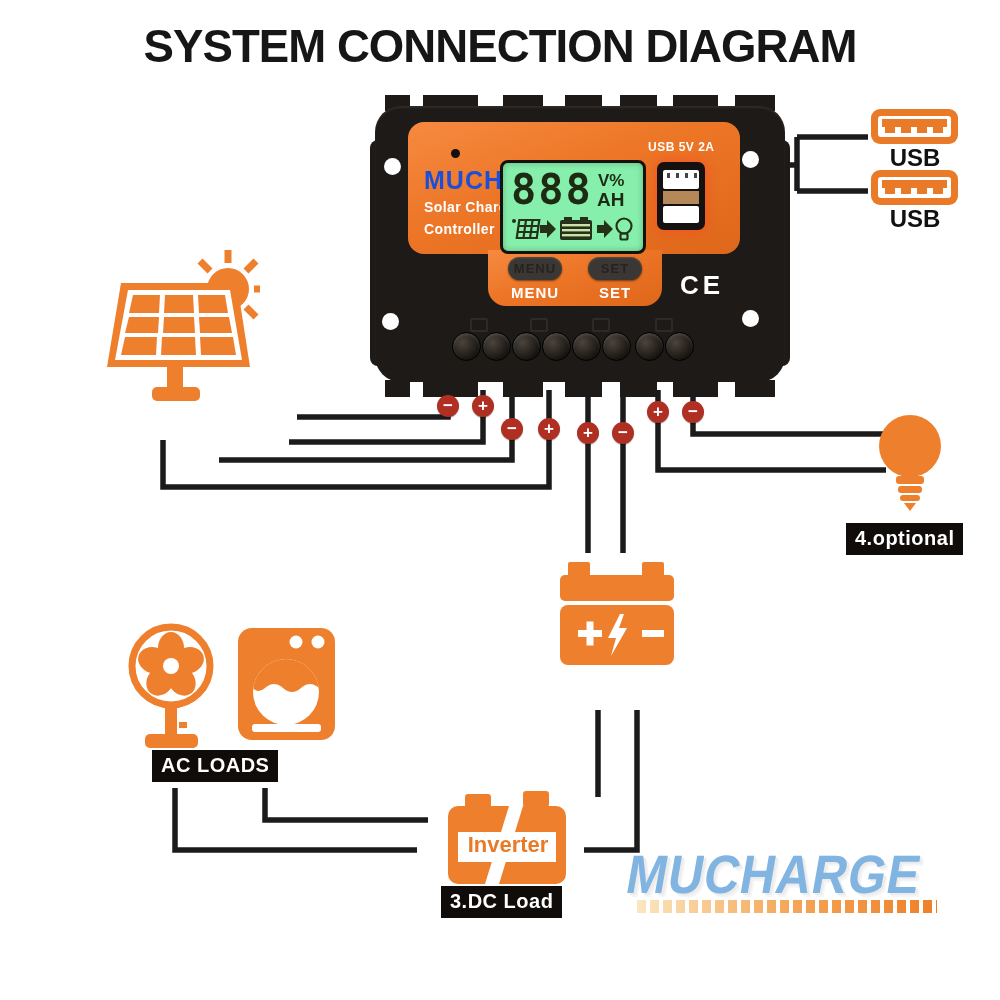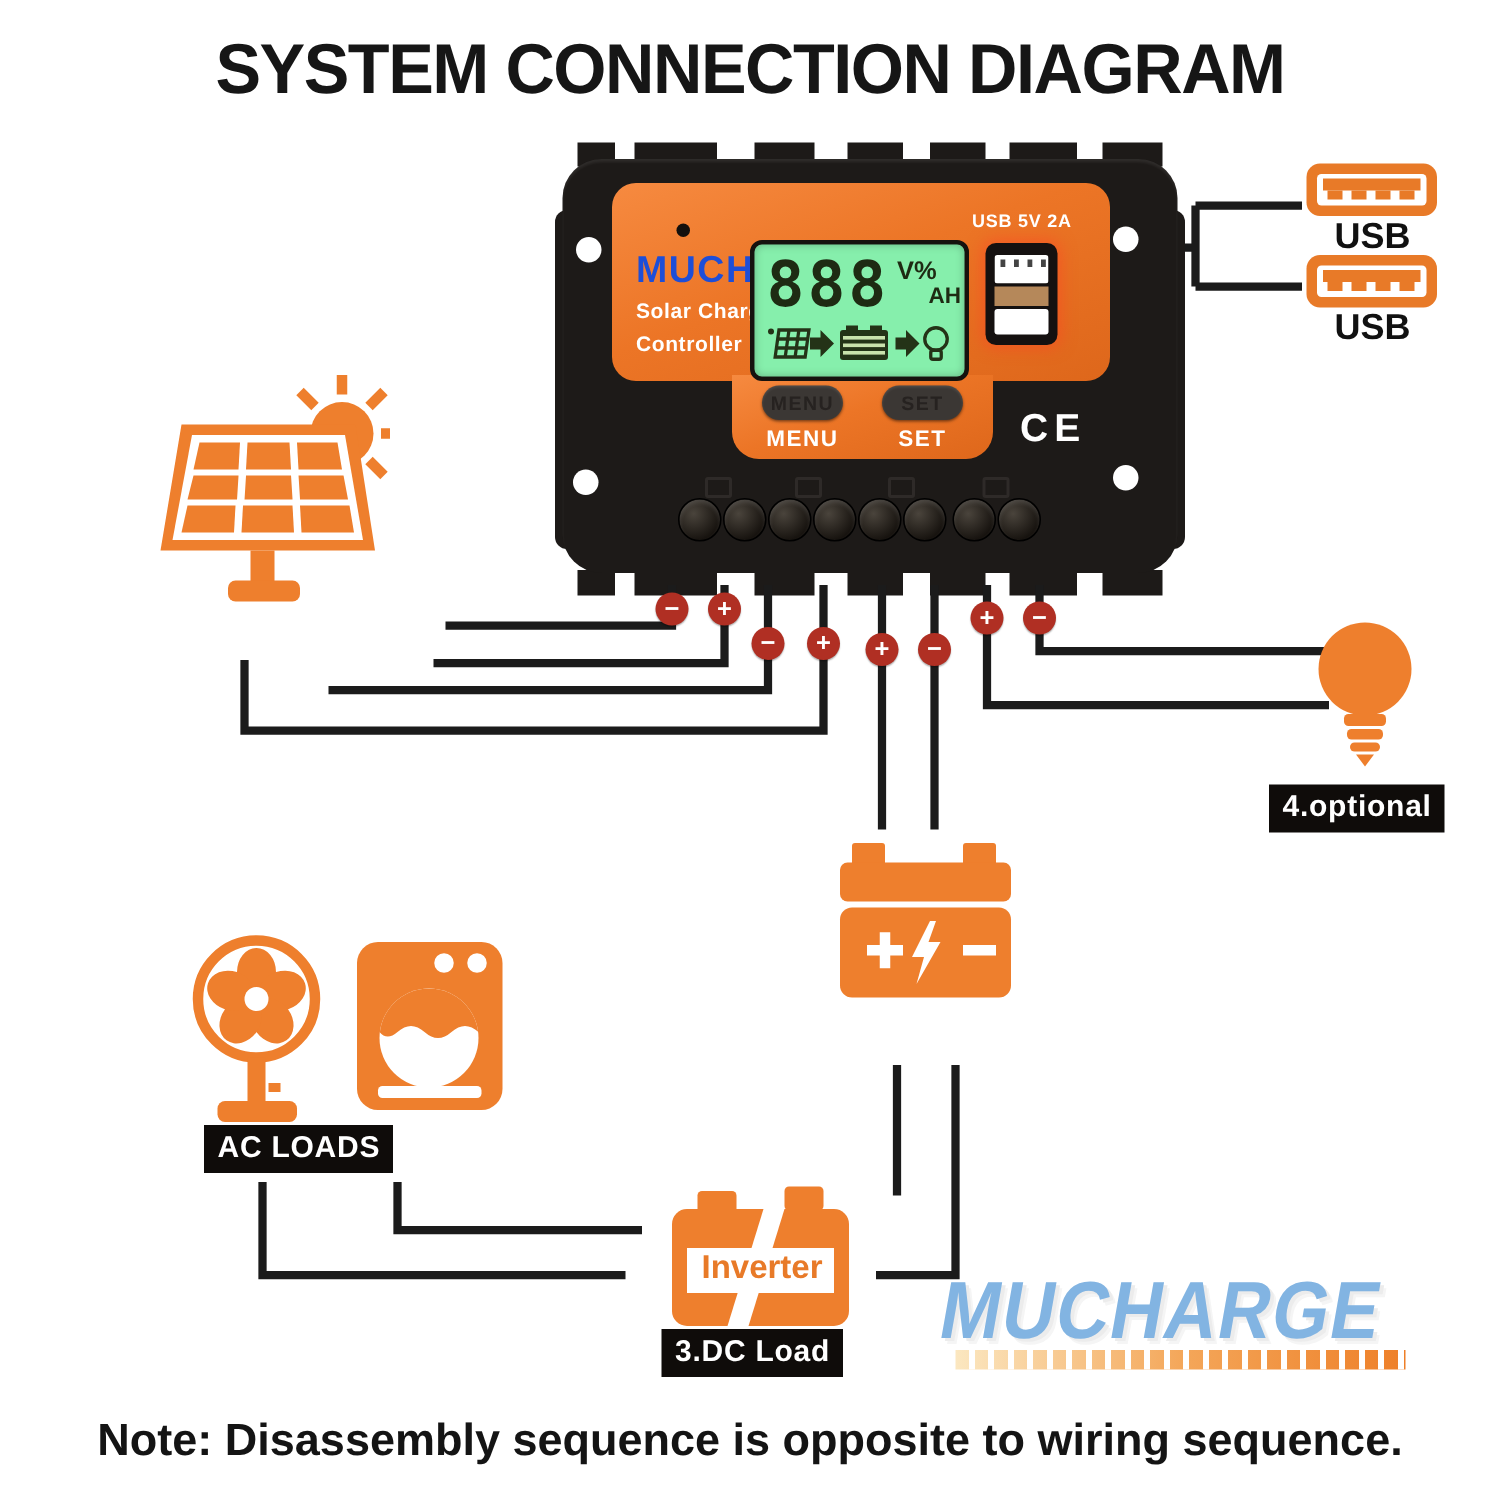--- a/index.html
+++ b/index.html
@@ -20,21 +20,21 @@
   .orangeMain{left:408px;top:122px;width:332px;height:132px;border-radius:16px;}
   .orangeTab{left:488px;top:250px;width:174px;height:56px;border-radius:0 0 18px 18px;}
   .brand{left:424px;top:166px;color:#1d4ed8;font-size:25px;font-weight:800;letter-spacing:1px;}
   .prod{color:#fff;font-size:14px;font-weight:700;letter-spacing:.4px;}
   .led{left:451px;top:149px;width:9px;height:9px;border-radius:50%;background:#14100d;}
   .lcd{left:500px;top:160px;width:140px;height:88px;background:#86efac;border:3px solid #15120e;
        border-radius:8px;box-shadow:inset 0 0 6px rgba(0,0,0,.25);}
   .digits{left:8px;top:2px;font-family:"DejaVu Sans Mono",monospace;font-weight:800;
           font-size:42px;color:#1e2b13;letter-spacing:2px;}
   .unitT{left:95px;top:8px;font-size:17px;font-weight:800;color:#1e2b13;}
-  .unitB{left:94px;top:26px;font-size:15px;font-weight:800;color:#1e2b13;margin-left:22px;}
+  .unitB{left:94px;top:26px;font-size:19px;font-weight:800;color:#1e2b13;}
   .usbRating{left:648px;top:140px;color:#fff;font-size:12px;font-weight:700;letter-spacing:.5px;}
   .usbPort{left:657px;top:162px;width:48px;height:68px;background:#151110;border-radius:7px;
            box-shadow:0 0 10px 2px rgba(255,66,35,.5);}
   .sockT{left:6px;top:8px;width:36px;height:19px;background:#fff;border-radius:2px;
          background-image:linear-gradient(90deg,#444 0 3px,transparent 3px 9px);background-size:9px 5px;background-repeat:repeat-x;background-position:4px 3px;background-color:#fff;}
   .sockM{left:6px;top:29px;width:36px;height:13px;background:#b5885a;}
   .sockB{left:6px;top:44px;width:36px;height:17px;background:#fff;border-radius:2px;}
   .btnOval{width:54px;height:23px;background:#3b3734;border-radius:12px;color:#262220;
            font-size:13px;font-weight:800;text-align:center;line-height:23px;letter-spacing:1px;
            box-shadow:inset 0 1px 2px rgba(255,255,255,.12),0 1px 2px rgba(0,0,0,.5);}
@@ -268,30 +268,29 @@
           <circle cx="48" cy="66" r="33"></circle>
         </clipPath>
       </defs>
     <rect x="0" y="2" width="97" height="112" rx="14" fill="#ee7f2d"></rect>
     <circle cx="58" cy="16" r="6.5" fill="#fff"></circle>
       <circle cx="80" cy="16" r="6.5" fill="#fff"></circle>
     <circle cx="48" cy="66" r="33" fill="#fff"></circle>
     <path clip-path="url(#drumClip)" fill="#ee7f2d" d="M15,33 H81 V62 Q72,54 63,62 Q54,70 45,62 Q36,54 27,62 Q20,68 15,62 Z"></path>
     <rect x="14" y="98" width="69" height="8" rx="3" fill="#fff"></rect>
   </svg>
-  <div class="abs steplabel" style="left:136px;top:750px;z-index:3">AC LOADS</div>
+  <div class="abs steplabel" style="left:152px;top:750px;z-index:3">AC LOADS</div>
 
   <svg class="abs" style="left:445px;top:786px;z-index:2" width="126" height="100" viewBox="0 0 126 100">
     <rect x="20" y="8" width="26" height="16" rx="3" fill="#ee7f2d"></rect>
     <rect x="78" y="5" width="26" height="16" rx="3" fill="#ee7f2d"></rect>
     <rect x="3" y="20" width="118" height="78" rx="10" fill="#ee7f2d"></rect>
     <polygon points="64,20 78,20 54,98 40,98" fill="#fff"></polygon>
     <rect x="13" y="46" width="98" height="30" fill="#fff"></rect>
   </svg>
   <div class="abs invText">Inverter</div>
   <div class="abs steplabel" style="left:441px;top:886px;z-index:3">3.DC Load</div>
 
   <div class="abs wm">MUCHARGE</div>
   <div class="abs wmBar"></div>
 
-  <div class="abs note">Note: Disassembly sequence is opposite to wiring sequence.</div>
 
 </div>
 
 </body></html>

